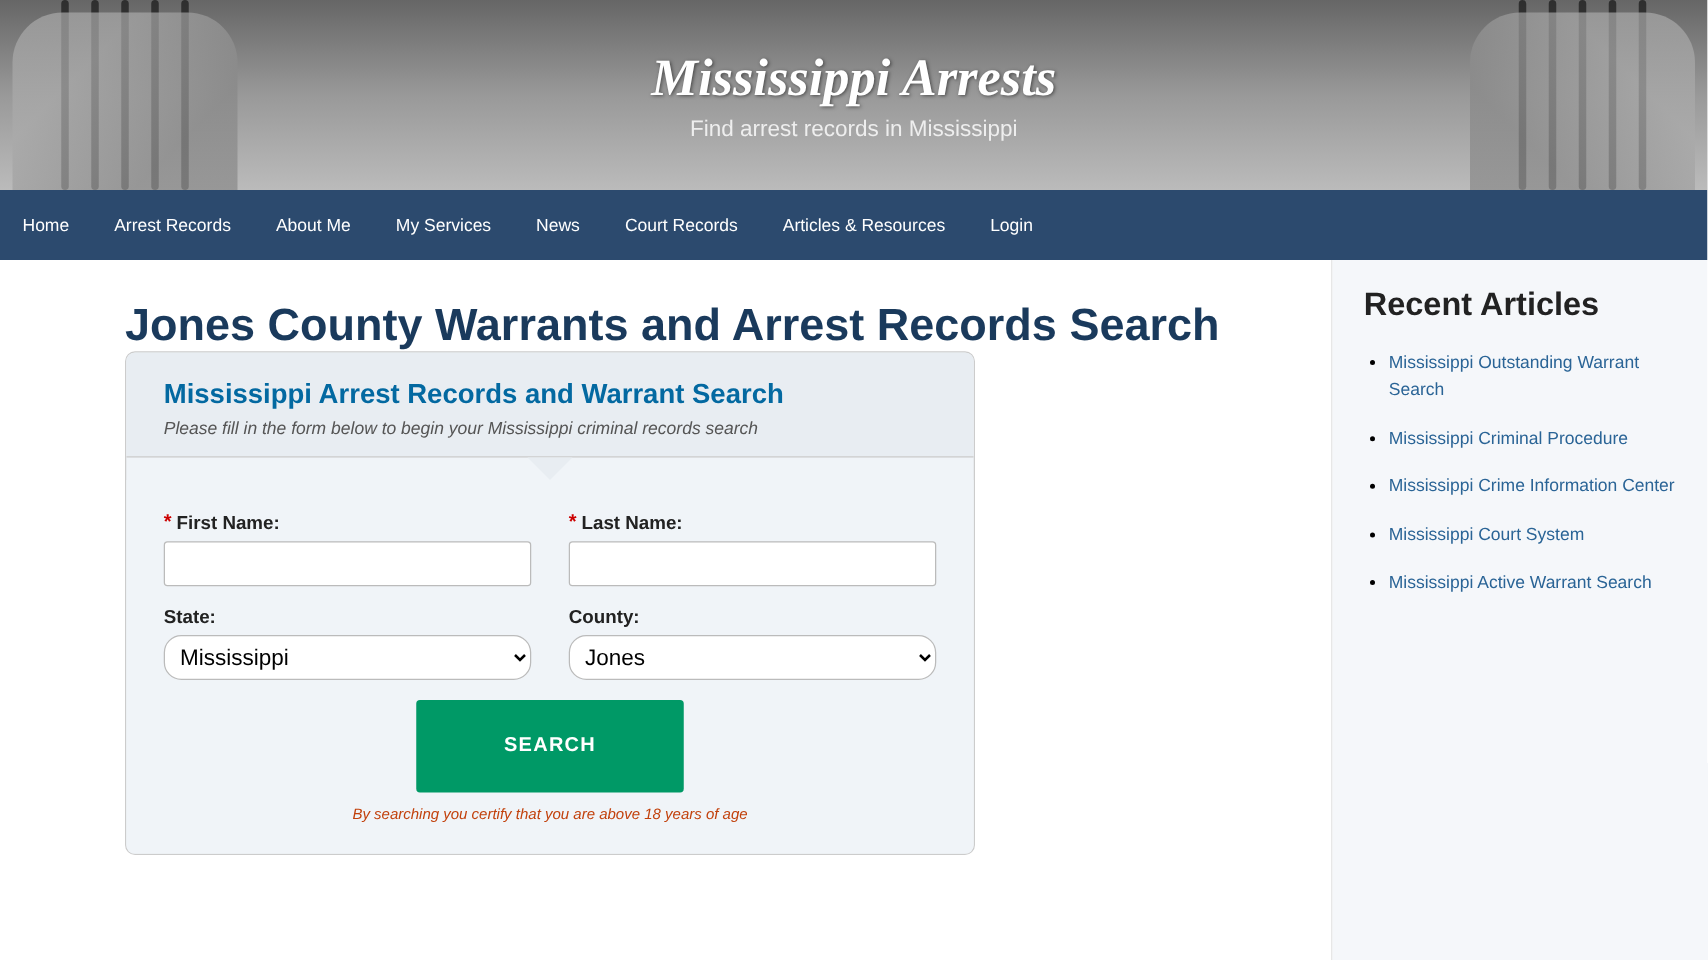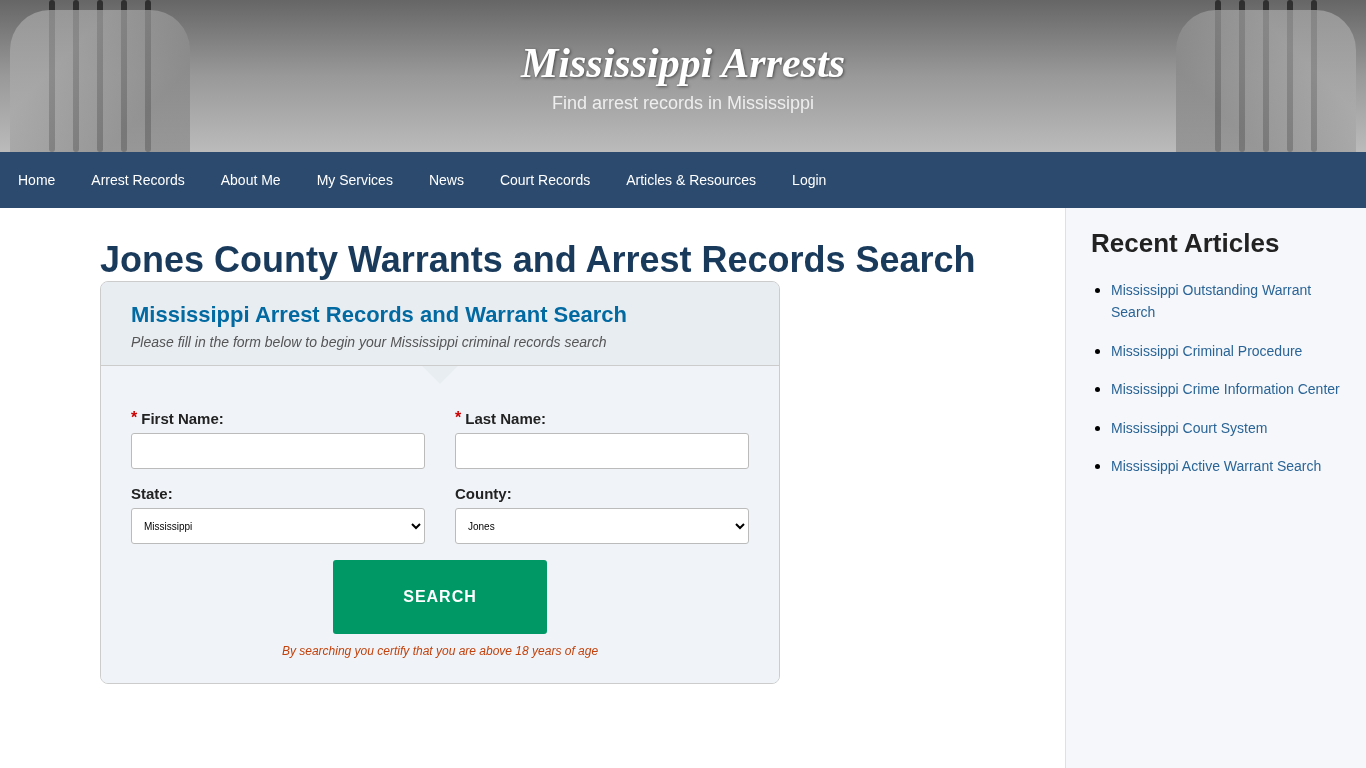--- a/index.html
+++ b/index.html
@@ -186,23 +186,23 @@
       border: 1px solid #bbb;
       border-radius: 3px;
       padding: 0 8px;
       font-size: 14px;
       background: #fff;
       width: 100%;
     }
     .form-select {
       height: 36px;
       border: 1px solid #bbb;
-      border-radius: 3px;
+      border-radius: 14px;
       padding: 0 8px;
-      font-size: 10px;
+      font-size: 18px;
       background: #fff;
       width: 100%;
       cursor: pointer;
     }
 
     .search-btn-row {
       text-align: center;
       margin-top: 16px;
     }
     .search-btn {

